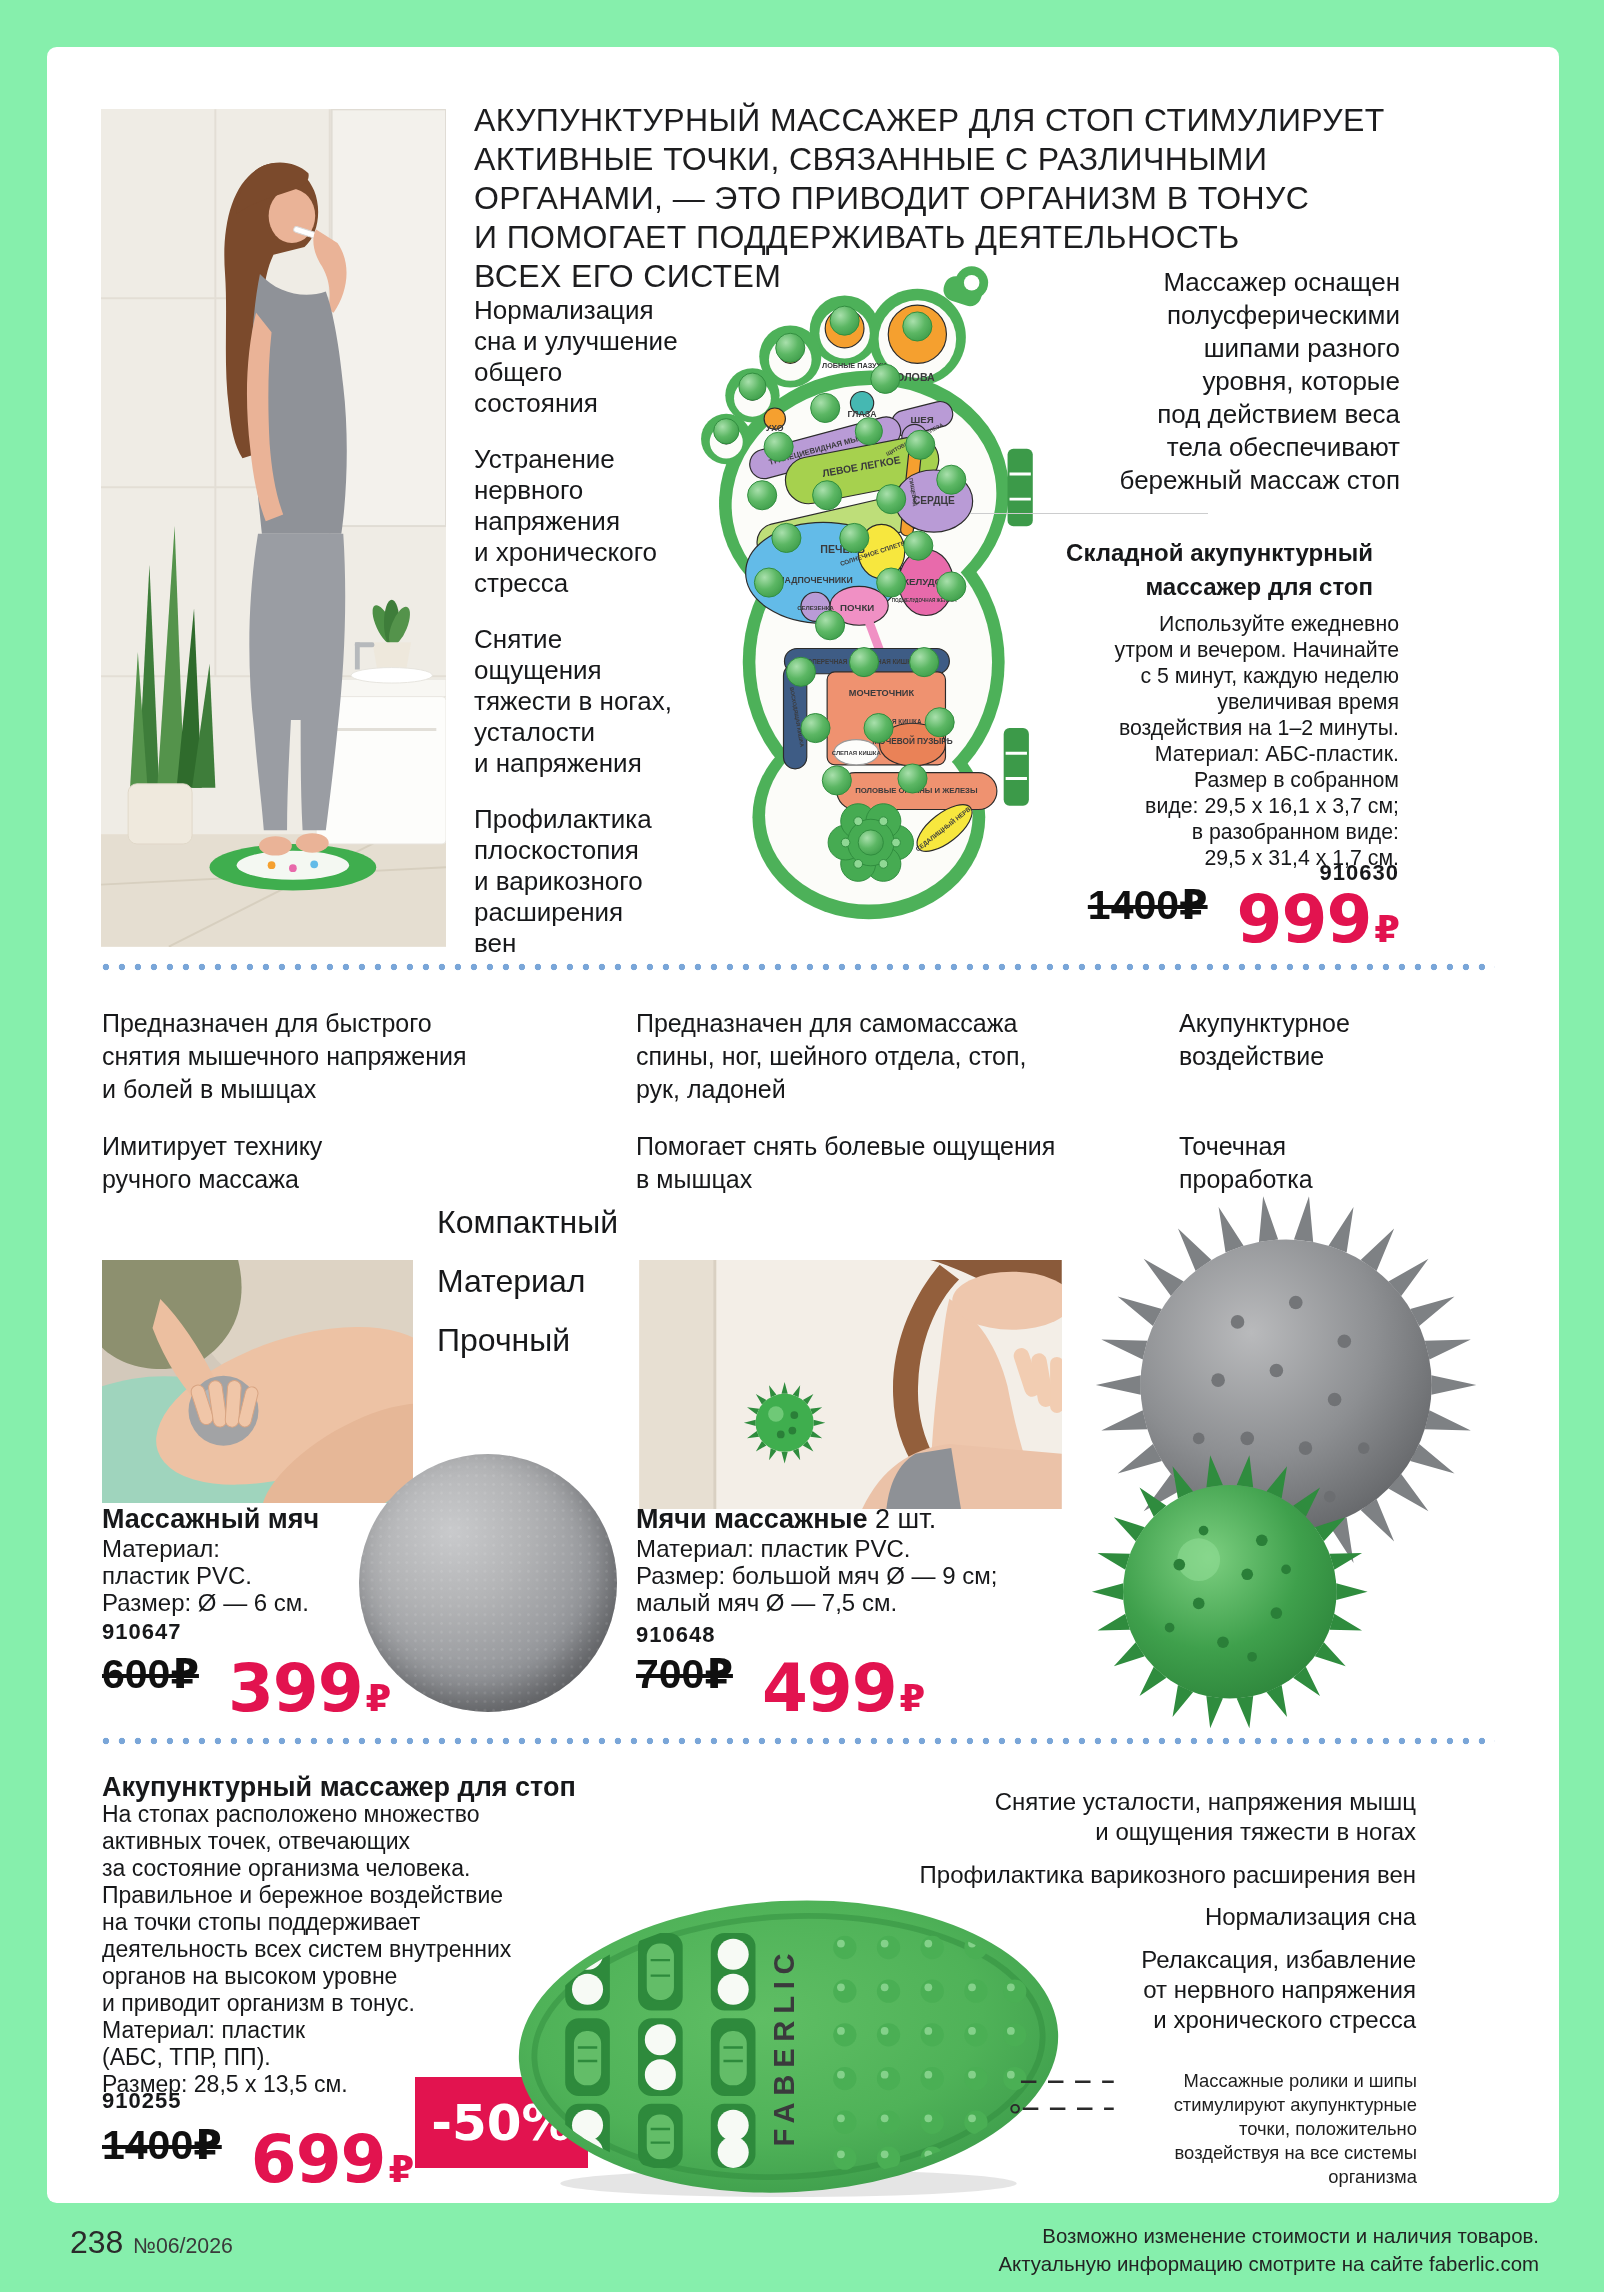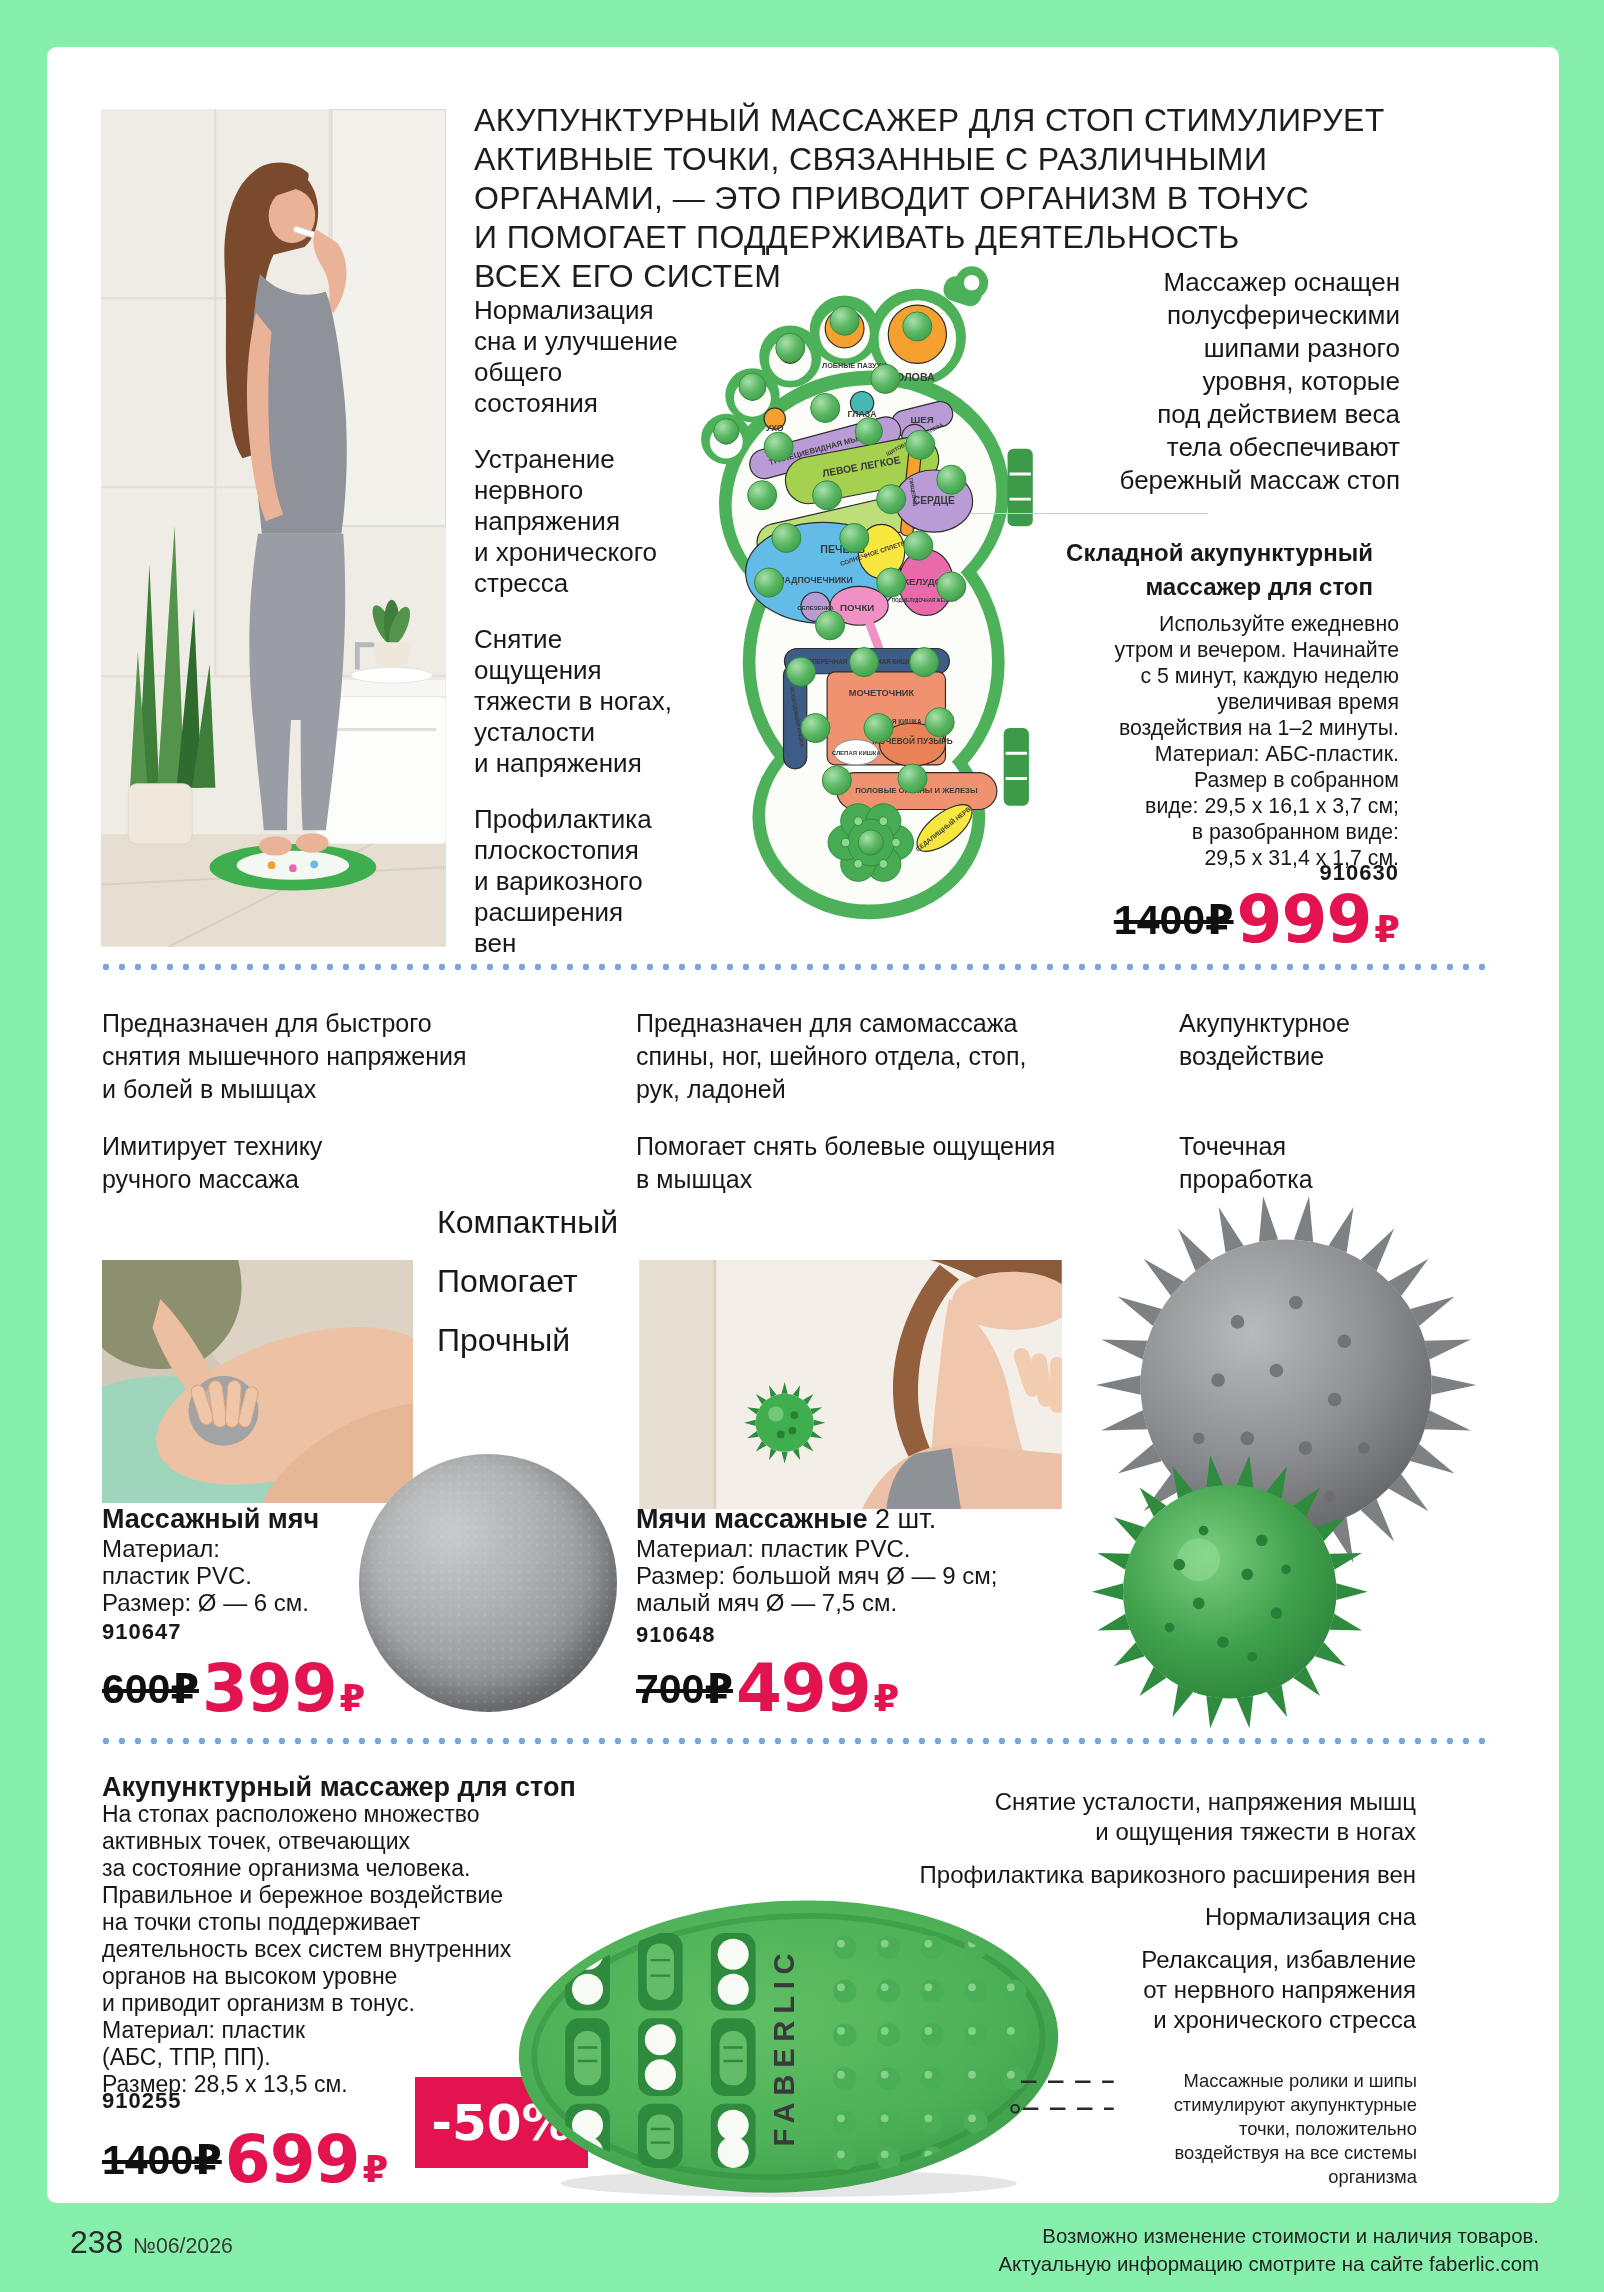--- a/index.html
+++ b/index.html
@@ -12,21 +12,21 @@
   .h-intro{font-size:32px;line-height:39px;letter-spacing:0.4px;color:#1d1d1f}
   .b-left{font-size:26px;line-height:31px}
   .b-left p{margin-bottom:25px}
   .note-r{font-size:26px;line-height:33px;text-align:right}
   .p-title{font-weight:bold;font-size:27px;line-height:34px}
   .p-title .qty{font-weight:normal}
   .p-desc{font-size:24px;line-height:27px}
   .p-desc.small{font-size:21.3px;line-height:26px}
   .p-desc.b4{font-size:23px;line-height:27px}
   .article{font-size:22px;font-weight:bold;letter-spacing:1px}
-  .prices{display:flex;gap:3px;align-items:center}
+  .prices{display:flex;gap:29px;align-items:flex-start}
   .prices .old{font-size:41px;font-weight:bold;text-decoration:line-through;text-decoration-thickness:3.9px;color:#101010}
   .prices .new{color:var(--accent);font-weight:bold;font-size:66px;font-family:"DejaVu Sans",sans-serif;letter-spacing:-1px}
   .prices .rub{font-size:37px;margin-left:2.9px}
   .row2{font-size:25px;line-height:33px}
   .feat{font-size:32px;line-height:34px}
   .bb{font-size:24px;line-height:30px;text-align:right}
   .bb p{margin-bottom:12.6px}
   .dots{height:7.8px;background-image:radial-gradient(circle at 3.9px 3.9px,var(--dot) 2.9px,transparent 3.5px);background-size:16px 7.8px;background-repeat:repeat-x}
   .badge{background:var(--accent);color:#fff;font-size:50px;font-weight:bold;display:flex;align-items:center;justify-content:center;font-family:"DejaVu Sans",sans-serif}
   .callout{font-size:18.4px;line-height:24px;text-align:right;color:#1e1e1e}
@@ -333,21 +333,21 @@
         <rect x="96" y="128" width="14" height="42" rx="7" transform="rotate(-18 103 149)"></rect>
         <rect x="112" y="124" width="14" height="48" rx="7" transform="rotate(-8 119 148)"></rect>
         <rect x="128" y="124" width="14" height="48" rx="7" transform="rotate(4 135 148)"></rect>
         <rect x="144" y="130" width="13" height="42" rx="6.5" transform="rotate(14 150 151)"></rect>
       </g>
     </svg>
   </div>
 
   <div class="abs feat" style="left:437px;top:1205px;width:194px">
     <p style="margin-bottom:25px">Компактный</p>
-    <p style="margin-bottom:25px">Помогает</p>
+    <p style="margin-bottom:25px">Материал</p>
     <p>Прочный</p>
   </div>
 
   <div class="abs photo" style="left:639px;top:1260px;width:423px;height:249px">
     <svg viewBox="0 0 436 257" width="423" height="249">
       <rect width="436" height="257" fill="#f3eee7"></rect>
       <rect x="0" y="0" width="78" height="257" fill="#e7dfd2"></rect>
       <path d="M78,0 V257" stroke="#d9d0c2" stroke-width="3"></path>
       <path d="M300,0 C340,10 380,40 436,50 L436,0 Z" fill="#8a5a3a"></path>
       <path d="M310,5 C280,40 260,90 262,140 C263,170 272,195 285,215 L305,205 C292,180 286,155 288,125 C290,85 305,45 330,20 Z" fill="#935f3c"></path>

